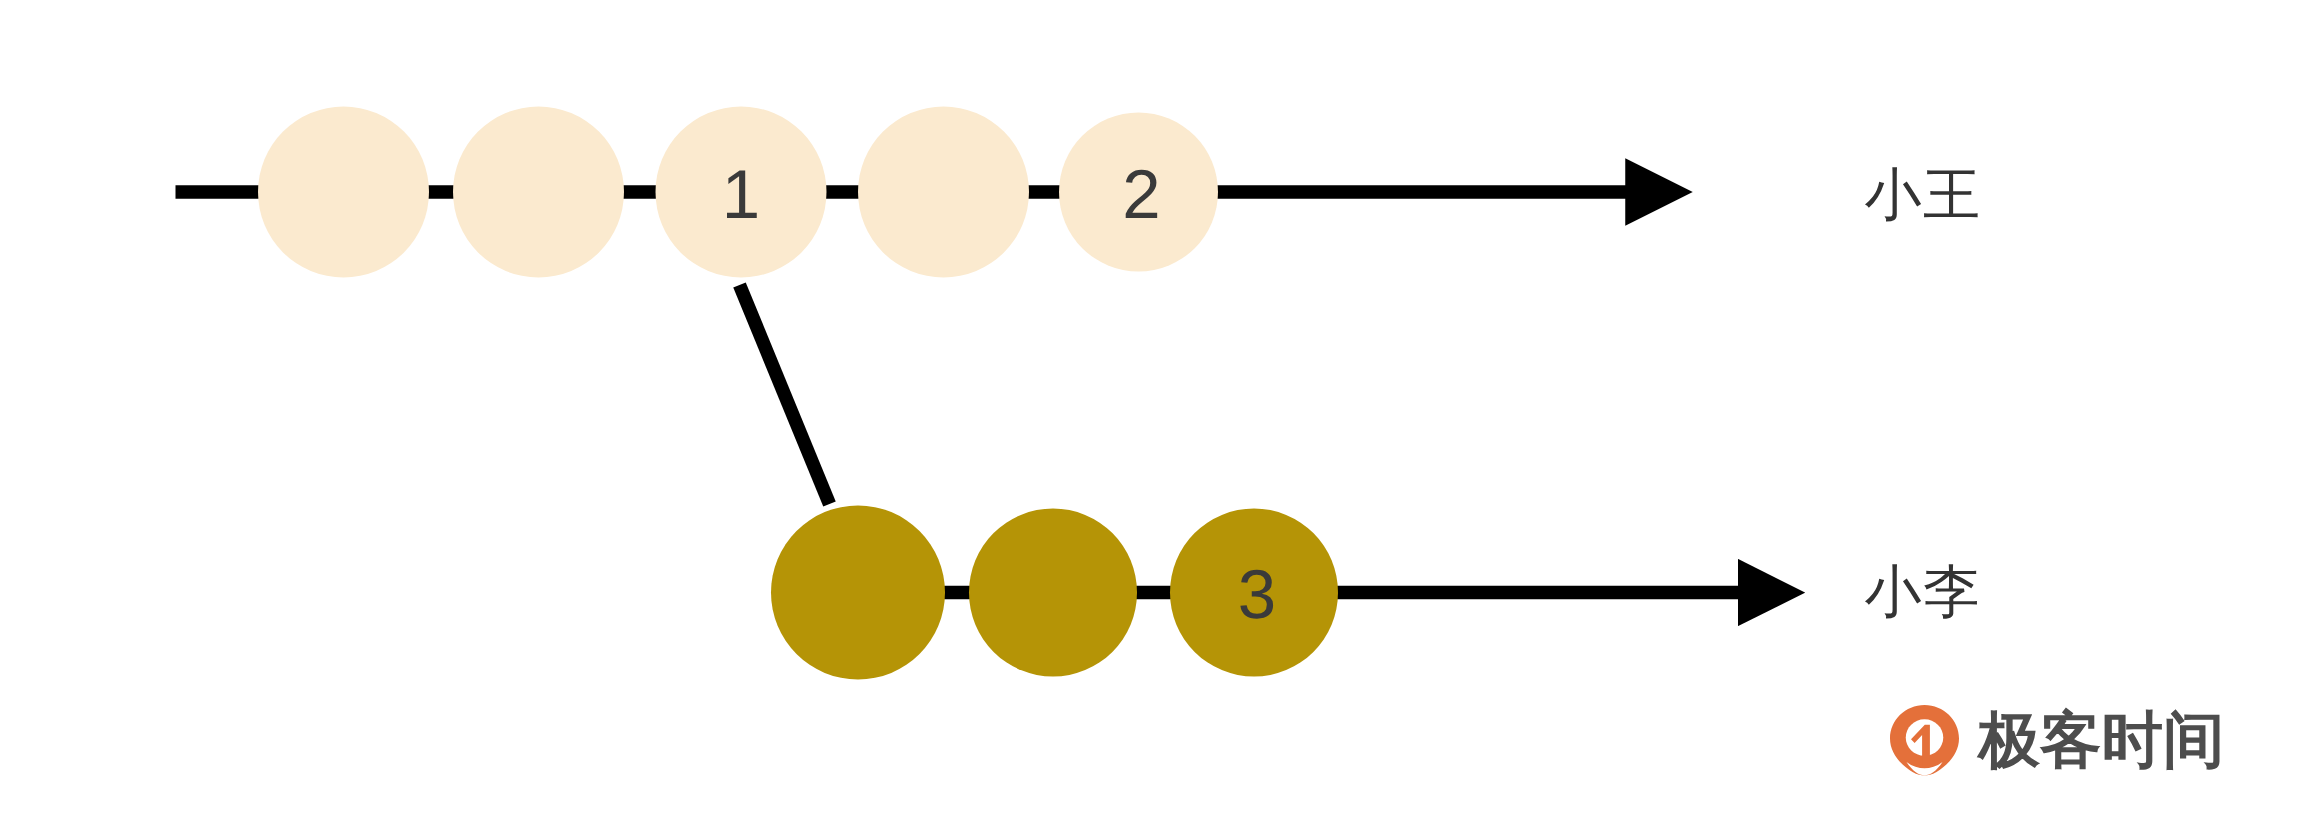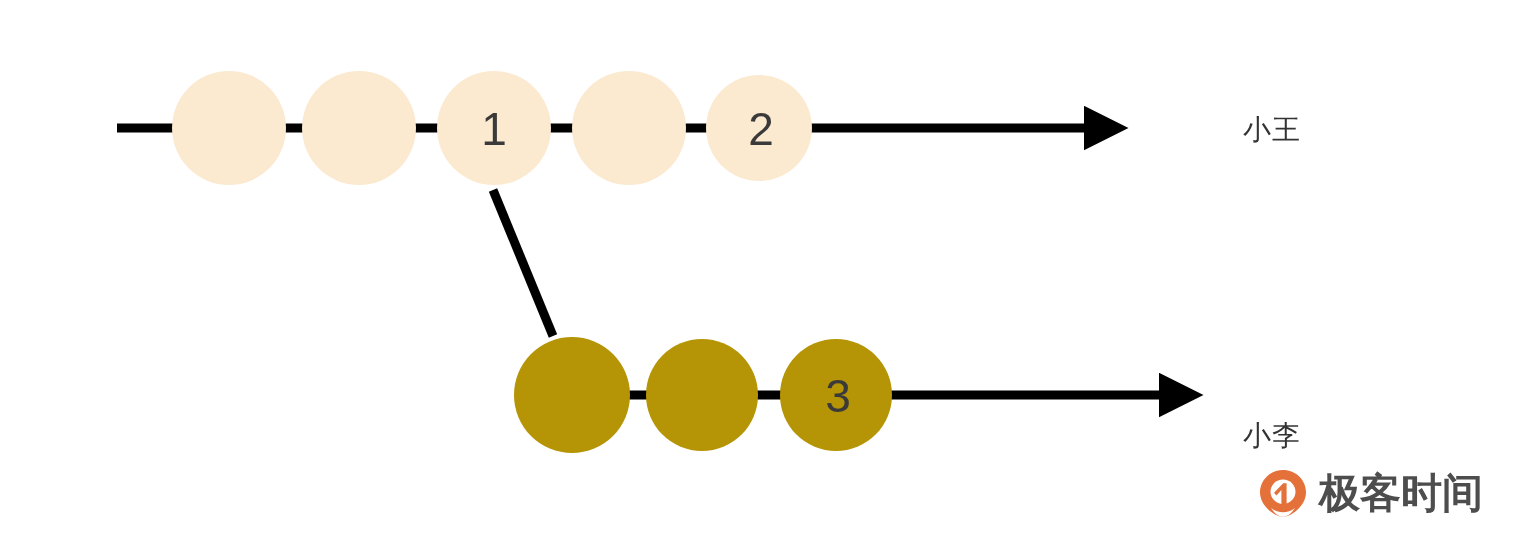--- a/index.html
+++ b/index.html
@@ -31,21 +31,21 @@
     font-family: "Liberation Sans", "DejaVu Sans", sans-serif;
     font-weight: 400;
     text-align: center;
     line-height: 1;
     pointer-events: none;
     transform: translate(-50%, -50%);
   }
   .branch-label {
     position: absolute;
     color: #333333;
-    font-size: 28px;
+    font-size: 38px;
     font-family: "DejaVu Sans", "Liberation Sans", sans-serif;
     letter-spacing: 1px;
     white-space: nowrap;
     transform: translate(0, -50%);
   }
   #watermark {
     position: absolute;
     left: 1258px;
     top: 468px;
     display: flex;
@@ -92,21 +92,21 @@
       <circle cx="702" cy="395" r="56" fill="#b59406"></circle>
       <circle cx="836" cy="395" r="56" fill="#b59406"></circle>
     </g>
   </svg>
 
   <div class="node-label" style="left:494px; top:129px;">1</div>
   <div class="node-label" style="left:761px; top:129px;">2</div>
   <div class="node-label" style="left:838px; top:396px;">3</div>
 
   <div class="branch-label" style="left:1243px; top:130px;">小王</div>
-  <div class="branch-label" style="left:1243px; top:395px;margin-top:41px;">小李</div>
+  <div class="branch-label" style="left:1243px; top:395px;">小李</div>
 
   <div id="watermark">
     <svg width="50" height="50" viewBox="0 0 50 50">
       <path d="M25 2 C12.3 2 2 12.0 2 24.3 C2 33.0 8.0 41.2 17.0 46.6
                C20.0 48.4 23.0 48.8 25 48.8 C27.0 48.8 30.0 48.4 33.0 46.6
                C42.0 41.2 48 33.0 48 24.3 C48 12.0 37.7 2 25 2 Z" fill="#e4703a"></path>
       <path d="M25 11.5 C18.1 11.5 12.5 17.0 12.5 23.7
                C12.5 30.4 18.1 35.9 25 35.9
                C31.9 35.9 37.5 30.4 37.5 23.7
                C37.5 17.0 31.9 11.5 25 11.5 Z" fill="#ffffff"></path>

